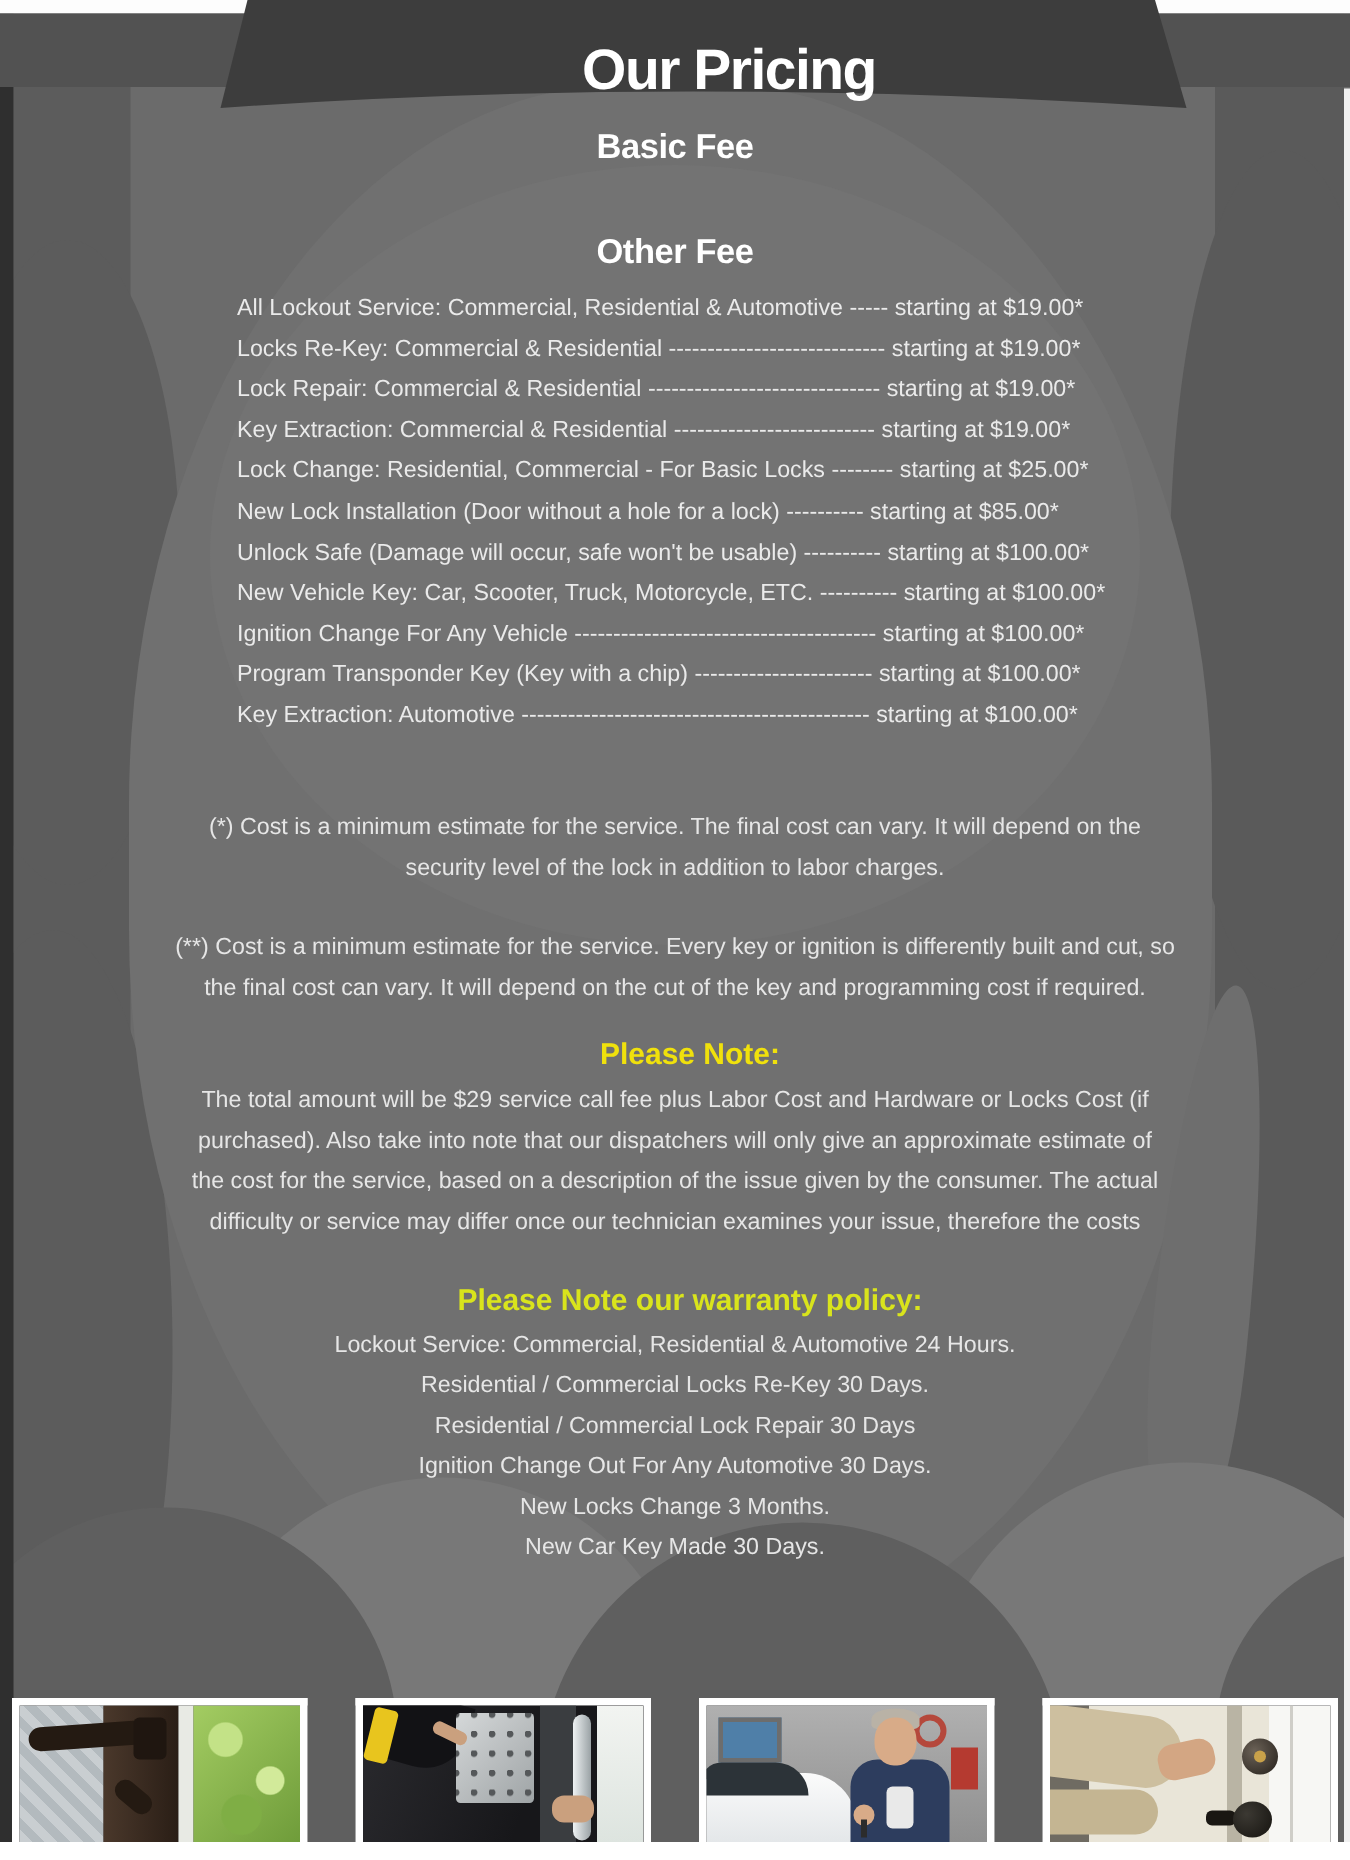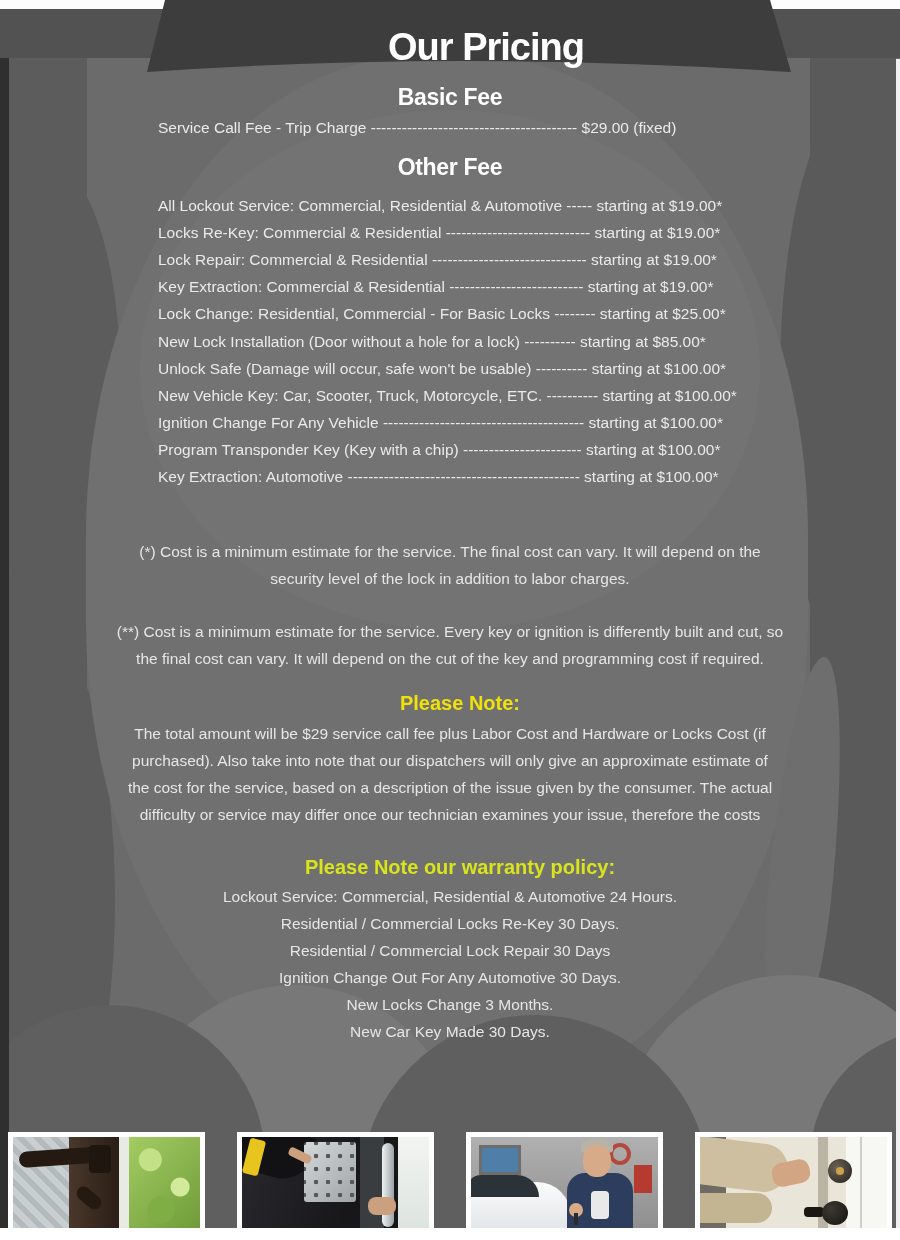--- a/index.html
+++ b/index.html
@@ -132,21 +132,20 @@
   <div class="abs edge-right"></div>
 
   <div class="abs top-strip"></div>
   <div class="abs band"></div>
   <svg class="abs ribbon-svg" viewBox="0 0 900 76" xmlns="http://www.w3.org/2000/svg">
     <path d="M165,0 L770,0 L791,72 Q455,50 147,72 Z" fill="#3d3d3d"></path>
   </svg>
   <h1 class="abs page-title">Our Pricing</h1>
 
   <div class="abs h2 content-layer" style="top:84px">Basic Fee</div>
-  <div class="abs price-row" style="top:119px">Service Call Fee - Trip Charge ---------------------------------------- $29.00 (fixed)</div>
 
   <div class="abs h2 content-layer" style="top:154px">Other Fee</div>
   <div class="abs price-row" style="top:197px">All Lockout Service: Commercial, Residential &amp; Automotive ----- starting at $19.00*</div>
   <div class="abs price-row" style="top:224px">Locks Re-Key: Commercial &amp; Residential ---------------------------- starting at $19.00*</div>
   <div class="abs price-row" style="top:251px">Lock Repair: Commercial &amp; Residential ------------------------------ starting at $19.00*</div>
   <div class="abs price-row" style="top:278px">Key Extraction: Commercial &amp; Residential -------------------------- starting at $19.00*</div>
   <div class="abs price-row" style="top:305px">Lock Change: Residential, Commercial - For Basic Locks -------- starting at $25.00*</div>
   <div class="abs price-row" style="top:333px">New Lock Installation (Door without a hole for a lock) ---------- starting at $85.00*</div>
   <div class="abs price-row" style="top:360px">Unlock Safe (Damage will occur, safe won't be usable) ---------- starting at $100.00*</div>
   <div class="abs price-row" style="top:387px">New Vehicle Key: Car, Scooter, Truck, Motorcycle, ETC. ---------- starting at $100.00*</div>

